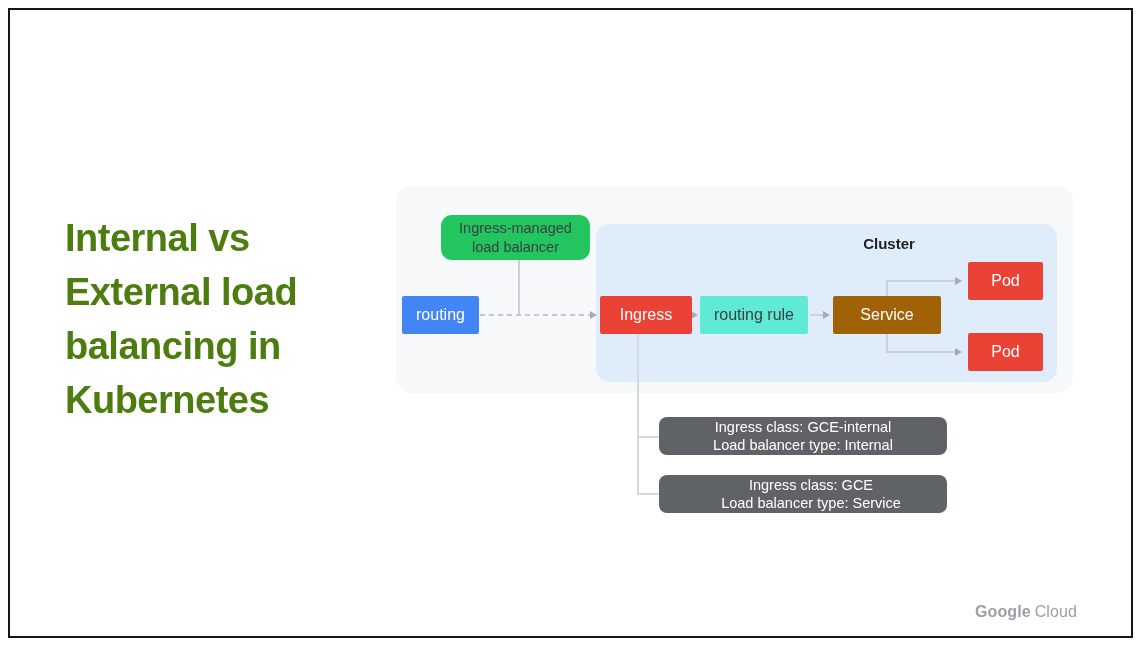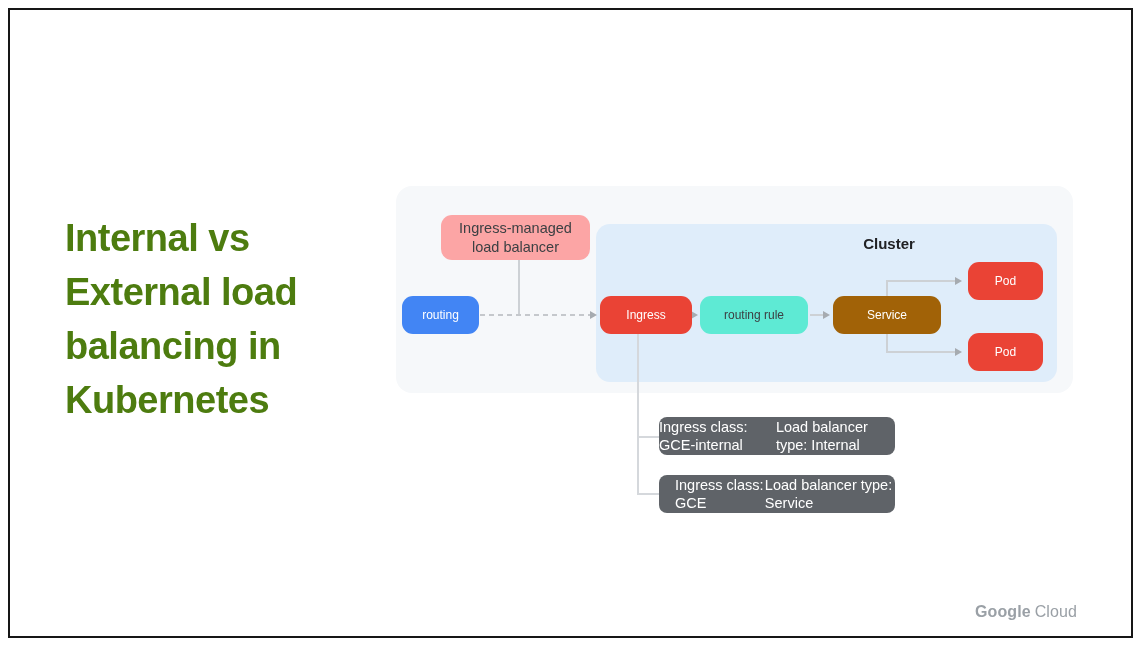--- a/index.html
+++ b/index.html
@@ -49,46 +49,46 @@
     font-size: 15px;
     font-weight: 700;
     color: #202124;
   }
   .node {
     position: absolute;
     display: flex;
     align-items: center;
     justify-content: center;
     text-align: center;
-    border-radius: 11px;
-    font-size: 12px;
+    border-radius: 2px;
+    font-size: 16px;
     white-space: pre-line;
   }
   .node--white { color: #ffffff; }
   .node--dark  { color: #3C4043; }
   .node-lb      { left: 441px; top: 215px; width: 149px; height: 45px; border-radius: 11px; font-size: 14.5px; line-height: 19px; }
   .node-client  { left: 402px; top: 296px; width: 77px;  height: 38px; }
   .node-ingress { left: 600px; top: 296px; width: 92px;  height: 38px; }
   .node-routing { left: 700px; top: 296px; width: 108px; height: 38px; }
   .node-service { left: 833px; top: 296px; width: 108px; height: 38px; }
   .node-pod1    { left: 968px; top: 262px; width: 75px;  height: 38px; }
   .node-pod2    { left: 968px; top: 333px; width: 75px;  height: 38px; }
   .note {
     position: absolute;
     left: 659px;
-    width: 236px; height: 38px;
+    width: 288px; height: 38px;
     border-radius: 8px;
     color: #ffffff;
     font-size: 14.5px;
     line-height: 18px;
     display: flex;
-    flex-direction: row;
+    flex-direction: column;
     align-items: center;
     justify-content: center;
-    text-align: left;
+    text-align: right;
   }
   .note-1 { top: 417px; }
   .note-2 { top: 475px; padding-left: 16px; }
   .conn { position: absolute; background: #CDD1D5; }
   .conn-lb-drop      { left: 518px; top: 260px; width: 2px;  height: 55px; }
   .conn-dashed {
     position: absolute;
     left: 480px; top: 314px; width: 111px; height: 2px;
     background: repeating-linear-gradient(90deg, #C5C8CC 0 5px, transparent 5px 9px);
   }
@@ -149,21 +149,21 @@
 <div class="conn conn-svc-up-v"></div>
 <div class="conn conn-svc-up-h"></div>
 <div class="arrowhead ah-pod1"></div>
 <div class="conn conn-svc-dn-v"></div>
 <div class="conn conn-svc-dn-h"></div>
 <div class="arrowhead ah-pod2"></div>
 <div class="conn conn-ingress-drop"></div>
 <div class="conn conn-note1-h"></div>
 <div class="conn conn-note2-h"></div>
 
-<div class="node node--dark node-lb" style="background-color: #fca5a5;">Ingress-managed
+<div class="node node--dark node-lb" style="background-color: #22c55e;">Ingress-managed
 load balancer</div>
 
 <div class="node node--white node-client" style="background-color: rgb(66, 133, 244);">routing</div>
 
 <div class="node node--white node-ingress" style="background-color: rgb(234, 67, 53);">Ingress</div>
 
 <div class="node node--dark node-routing" style="background-color: #5eead4;">routing rule</div>
 
 <div class="node node--white node-service" style="background-color: #a16207;">Service</div>
 

